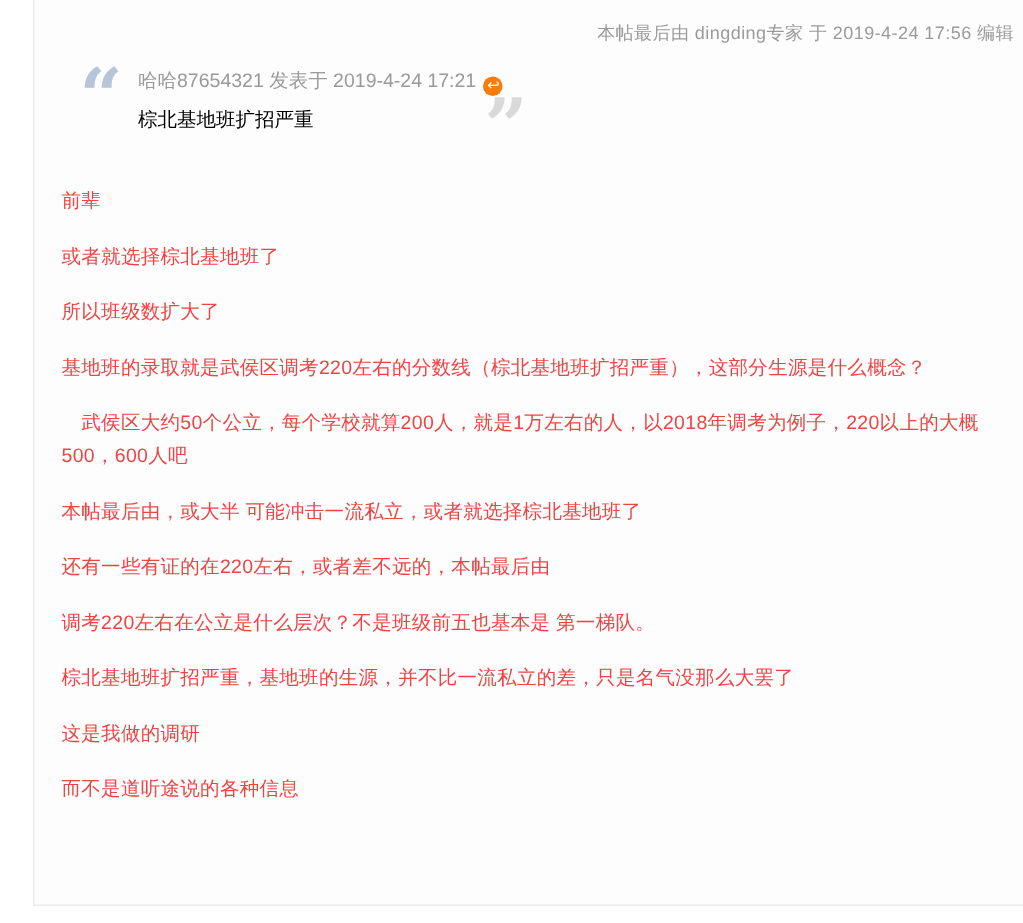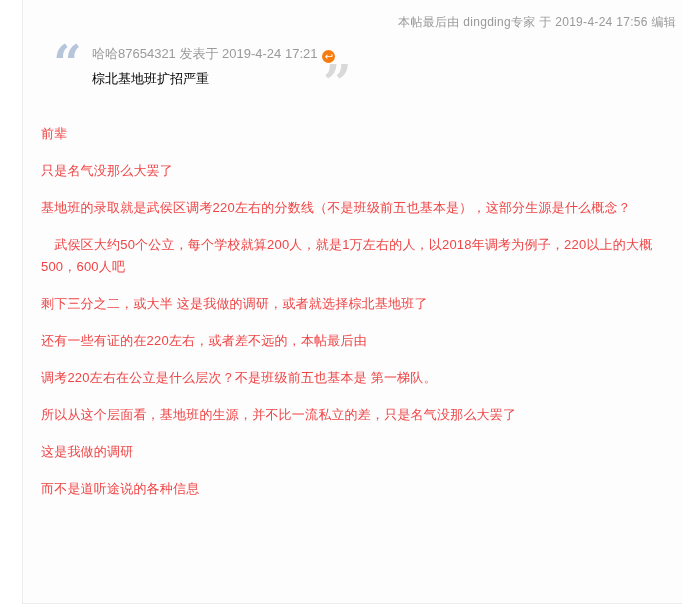--- a/index.html
+++ b/index.html
@@ -98,24 +98,25 @@
         <span>哈哈87654321 发表于 2019-4-24 17:21</span><span class="goto-source-icon">↩</span>
       </div>
       <div class="quote-title">棕北基地班扩招严重</div>
     </div>
 
     <span class="quote-close-mark">”</span>
   </div>
 
   <div class="post-body">
       <p>前辈</p>
-      <p>只是名气没那么大罢了</p>
-      <p>基地班的录取就是武侯区调考220左右的分数线（不是班级前五也基本是），这部分生源是什么概念？</p>
+      <p>或者就选择棕北基地班了</p>
+      <p>所以班级数扩大了</p>
+      <p>基地班的录取就是武侯区调考220左右的分数线（棕北基地班扩招严重），这部分生源是什么概念？</p>
       <p>　武侯区大约50个公立，每个学校就算200人，就是1万左右的人，以2018年调考为例子，220以上的大概500，600人吧</p>
-      <p>剩下三分之二，或大半 这是我做的调研，或者就选择棕北基地班了</p>
+      <p>本帖最后由，或大半 可能冲击一流私立，或者就选择棕北基地班了</p>
       <p>还有一些有证的在220左右，或者差不远的，本帖最后由</p>
       <p>调考220左右在公立是什么层次？不是班级前五也基本是 第一梯队。</p>
-      <p>所以从这个层面看，基地班的生源，并不比一流私立的差，只是名气没那么大罢了</p>
+      <p>棕北基地班扩招严重，基地班的生源，并不比一流私立的差，只是名气没那么大罢了</p>
       <p>这是我做的调研</p>
       <p>而不是道听途说的各种信息</p>
     </div>
 
 </div>
 
 </body></html>

